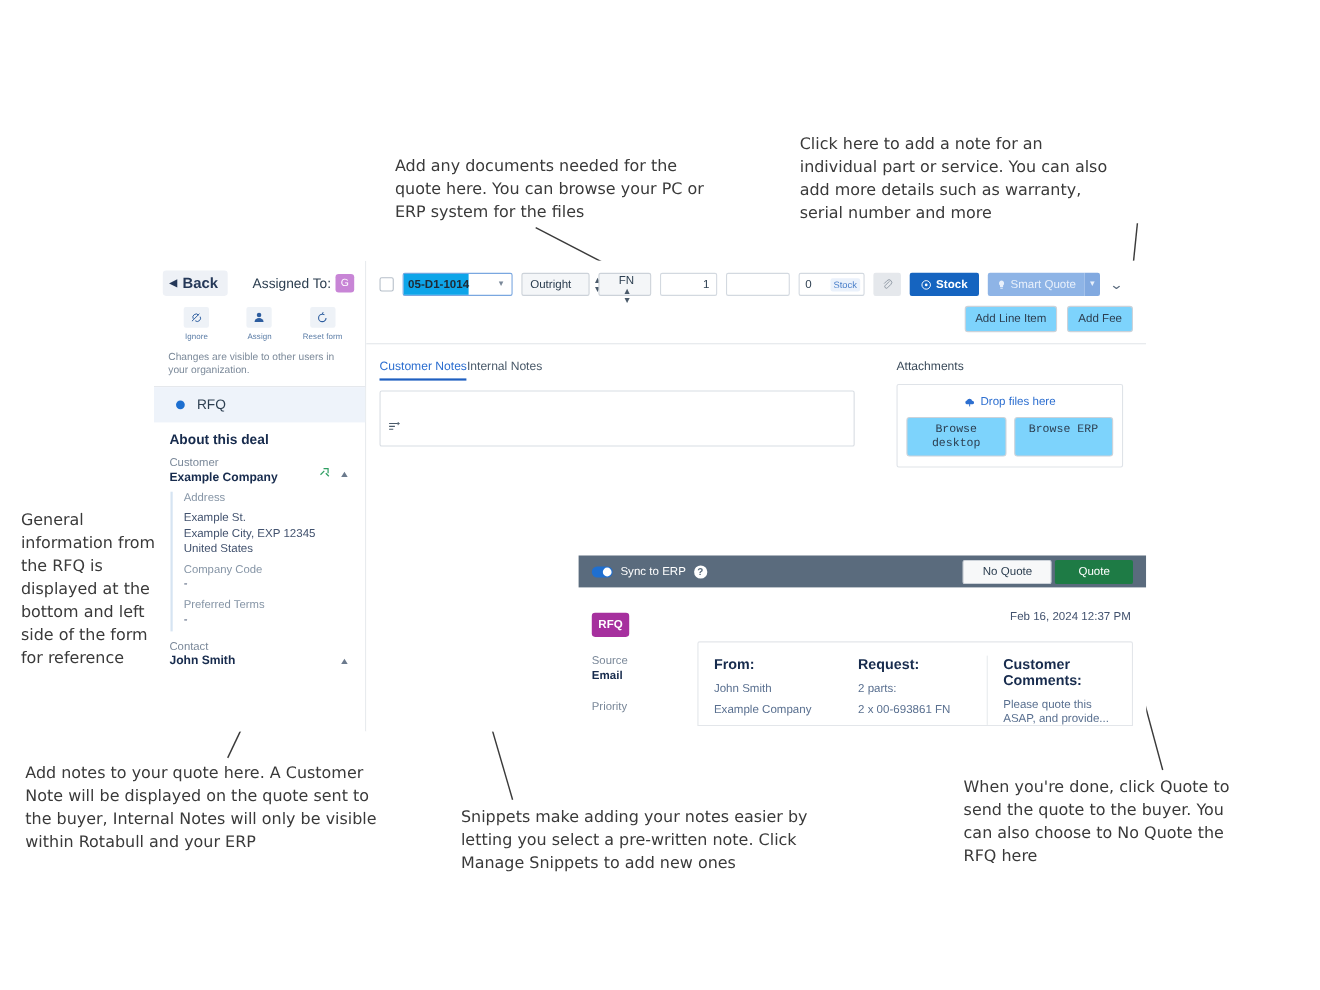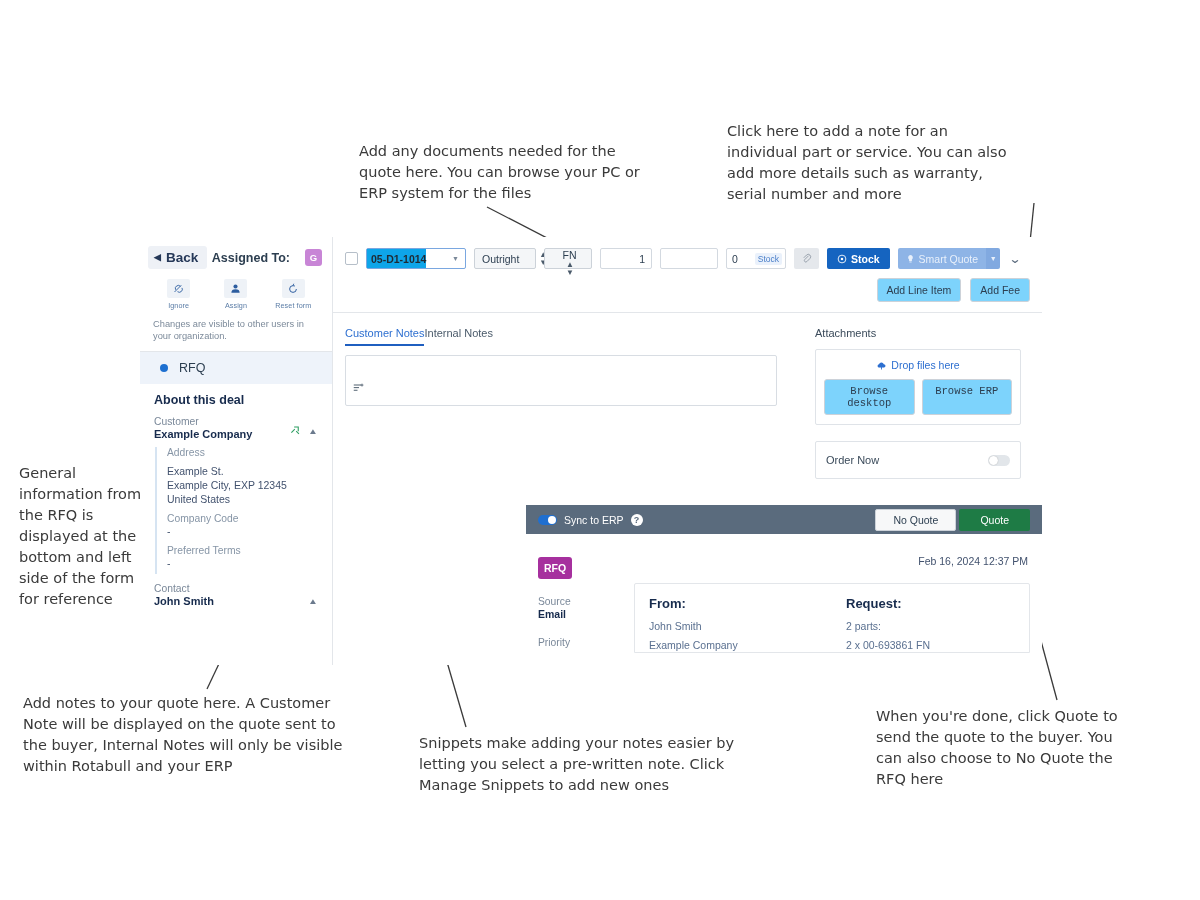--- a/index.html
+++ b/index.html
@@ -40,21 +40,21 @@
     border-right:1px solid #e3e6ea;
   }
   .sb-top { display:flex; align-items:center; padding:9px 8px 6px 8px; }
   .back-btn {
     display:flex; align-items:center; gap:5px;
     background:#eef1f6; border-radius:3px;
     padding:4px 9px 4px 6px;
     font-size:13.5px; font-weight:bold; color:#253858;
   }
   .back-caret { font-size:9px; color:#253858; line-height:1; }
-  .assigned { margin-left:auto; display:flex; align-items:center; gap:15px; padding-right:2px;font-weight:bold; }
+  .assigned { margin-left:auto; display:flex; align-items:center; gap:4px; padding-right:2px; }
   .assigned-label { font-size:12.5px; color:#2c3e50; }
   .avatar {
     width:17px; height:17px; border-radius:3px;
     background:#c885d6; color:#fff; font-size:9.5px;
     display:flex; align-items:center; justify-content:center;
   }
   .sb-actions { display:flex; justify-content:space-around; padding:4px 10px 6px 10px; }
   .sb-action { display:flex; flex-direction:column; align-items:center; width:52px; }
   .sb-action .ic {
     width:23px; height:19px; background:#eef2f7; border-radius:2px;
@@ -454,24 +454,20 @@
                 <path d="M4 11 A2.6 2.6 0 0 1 4.4 6 A3.6 3.6 0 0 1 11.3 6.2 A2.4 2.4 0 0 1 11.5 11 Z" fill="#2d6fd0"></path>
                 <path d="M8 13.8 V8.6 M6 10.4 L8 8.4 L10 10.4" stroke="#2d6fd0" stroke-width="1.3" fill="none"></path>
               </svg>
             <span>Drop files here</span>
           </div>
           <div class="drop-btns">
             <div class="ghostbtn">Browse desktop</div>
             <div class="ghostbtn">Browse ERP</div>
           </div>
         </div>
-        <div class="order-card">
-          <span class="t">Order Now</span>
-          <span class="toggle-off"></span>
-        </div>
       </div>
     </div>
 
     <div class="footer">
       <span class="toggle-on"></span>
       <span class="sync-t">Sync to ERP</span>
       <span class="help-ic">?</span>
       <span class="f-right">
         <span class="noquote">No Quote</span>
         <span class="quote">Quote</span>
@@ -491,18 +487,22 @@
           <div class="rfq-col">
             <div class="rfq-h">From:</div>
             <div class="rfq-p">John Smith</div>
             <div class="rfq-p second">Example Company</div>
           </div>
           <div class="rfq-col">
             <div class="rfq-h">Request:</div>
             <div class="rfq-p">2 parts:</div>
             <div class="rfq-p second">2 x 00-693861 FN</div>
           </div>
+          <div class="rfq-col bordered">
+            <div class="rfq-h">Customer Comments:</div>
+            <div class="rfq-p">Please quote this ASAP, and provide...</div>
+          </div>
         </div>
       </div>
     </div>
 
   </div>
 </div>
 
 </body></html>

